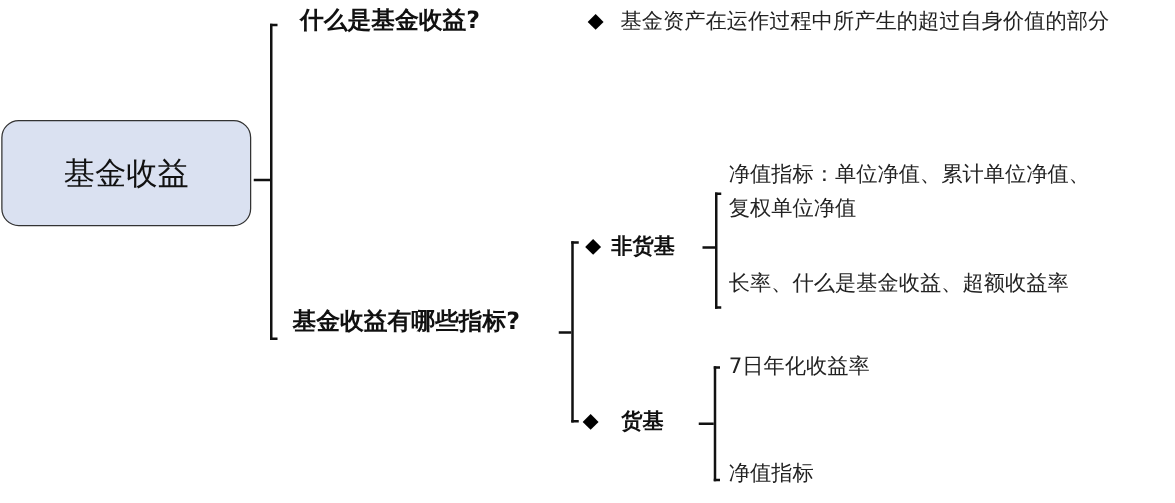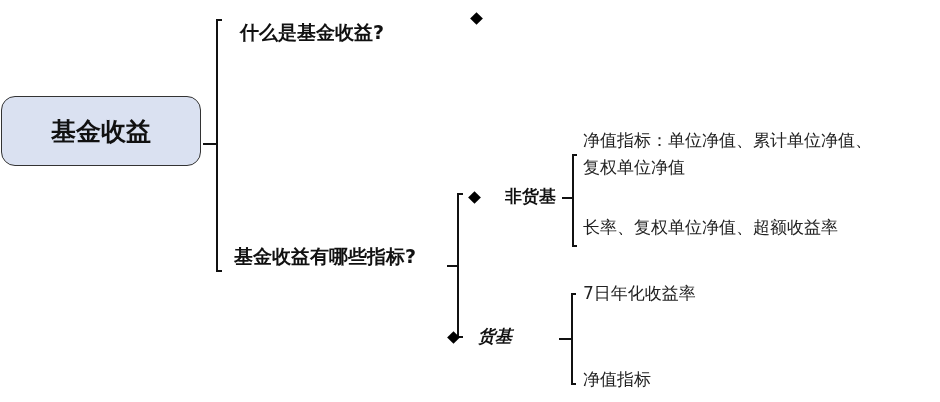--- a/index.html
+++ b/index.html
@@ -1,68 +1,69 @@
 <!DOCTYPE html>
 <html><head>
 <meta charset="utf-8">
 <style>
   html,body{margin:0;padding:0;background:#fff;}
   body{width:940px;height:402px;position:relative;overflow:hidden;font-family:"DejaVu Sans","Liberation Sans",sans-serif;color:#111;}
   .abs{position:absolute;}
-  .root{left:1px;top:96px;width:200px;height:70px;background:#dae1f1;border:1.5px solid #333;border-radius:14px;box-sizing:border-box;display:flex;align-items:center;justify-content:center;font-size:25px;font-weight:bold;}
+  .root{left:1px;top:96px;width:200px;height:85px;background:#dae1f1;border:1.5px solid #333;border-radius:14px;box-sizing:border-box;display:flex;align-items:center;justify-content:center;font-size:25px;font-weight:normal;}
   .line{position:absolute;background:#111;}
   .h1{font-size:19px;font-weight:bold;white-space:nowrap;}
   .h2{font-size:17px;font-weight:bold;white-space:nowrap;}
   .txt{font-size:17px;white-space:nowrap;line-height:27px;color:#222;}
   .diamond{display:inline-block;width:9px;height:9px;background:#000;transform:rotate(45deg);vertical-align:middle;}
 </style>
 </head>
 <body>
 
 <div class="abs root">
   <span>基金收益</span>
 </div>
 
 <div class="line" style="left:203px;top:143px;width:14px;height:2px;"></div>
 <div class="line" style="left:216px;top:19px;width:2px;height:253px;"></div>
 <div class="line" style="left:216px;top:19px;width:6px;height:2px;"></div>
 <div class="line" style="left:216px;top:270px;width:6px;height:2px;"></div>
 
-<div class="abs h1" style="left:240px;top:20px;">
+<div class="abs h1" style="left:240px;top:3px;">
   <span>什么是基金收益?</span>
 </div>
 <div class="abs txt" style="left:472px;top:4px;font-size:17px;">
   <span class="diamond"></span>
+  <span style="margin-left:10px;">基金资产在运作过程中所产生的超过自身价值的部分</span>
 </div>
 
 <div class="abs h1" style="left:234px;top:244px;">
   <span>基金收益有哪些指标?</span>
 </div>
 <div class="line" style="left:447px;top:265px;width:10px;height:2px;"></div>
 <div class="line" style="left:457px;top:193px;width:2px;height:145px;"></div>
 <div class="line" style="left:457px;top:193px;width:6px;height:2px;"></div>
 <div class="line" style="left:457px;top:336px;width:6px;height:2px;"></div>
 
 <div class="abs h2" style="left:470px;top:185px;">
   <span class="diamond"></span>
-  <span style="margin-left:20px;">非货基</span>
+  <span style="margin-left:4px;">非货基</span>
 </div>
 <div class="line" style="left:562px;top:197px;width:10px;height:2px;"></div>
 <div class="line" style="left:572px;top:154px;width:2px;height:93px;"></div>
 <div class="line" style="left:572px;top:154px;width:5px;height:2px;"></div>
 <div class="line" style="left:572px;top:245px;width:5px;height:2px;"></div>
 <div class="abs txt" style="left:583px;top:127px;">
   <div>净值指标：单位净值、累计单位净值、</div>
   <div>复权单位净值</div>
 </div>
 <div class="abs txt" style="left:583px;top:214px;">
-  <div>长率、复权单位净值、超额收益率</div>
+  <div>长率、什么是基金收益、超额收益率</div>
 </div>
 
-<div class="abs h2" style="left:449px;top:325px;font-style:italic;">
+<div class="abs h2" style="left:468px;top:325px;">
   <span class="diamond"></span>
   <span style="margin-left:14px;">货基</span>
 </div>
 <div class="line" style="left:559px;top:338px;width:12px;height:2px;"></div>
 <div class="line" style="left:571px;top:293px;width:2px;height:92px;"></div>
 <div class="line" style="left:571px;top:293px;width:5px;height:2px;"></div>
 <div class="line" style="left:571px;top:383px;width:5px;height:2px;"></div>
 <div class="abs txt" style="left:583px;top:280px;">
   <div>7日年化收益率</div>
 </div>

